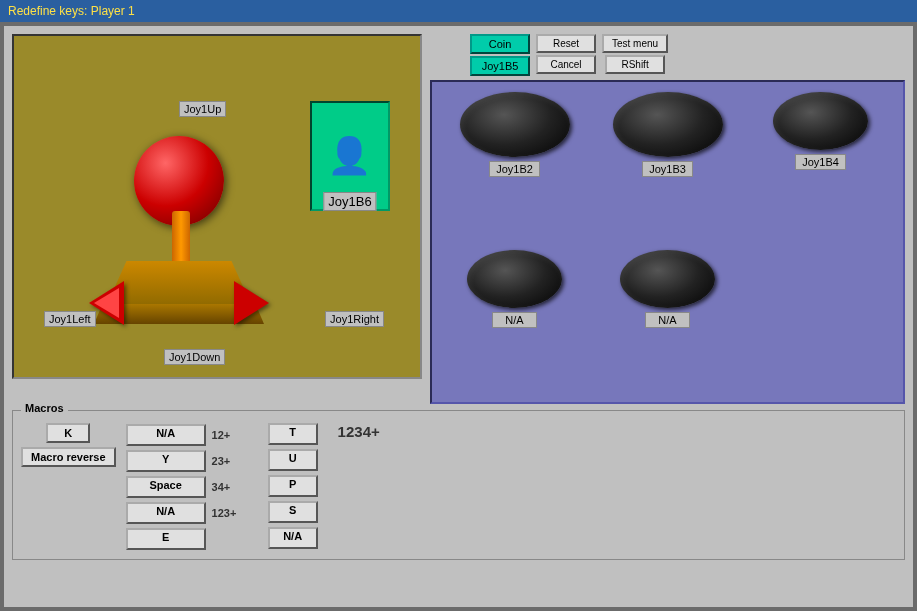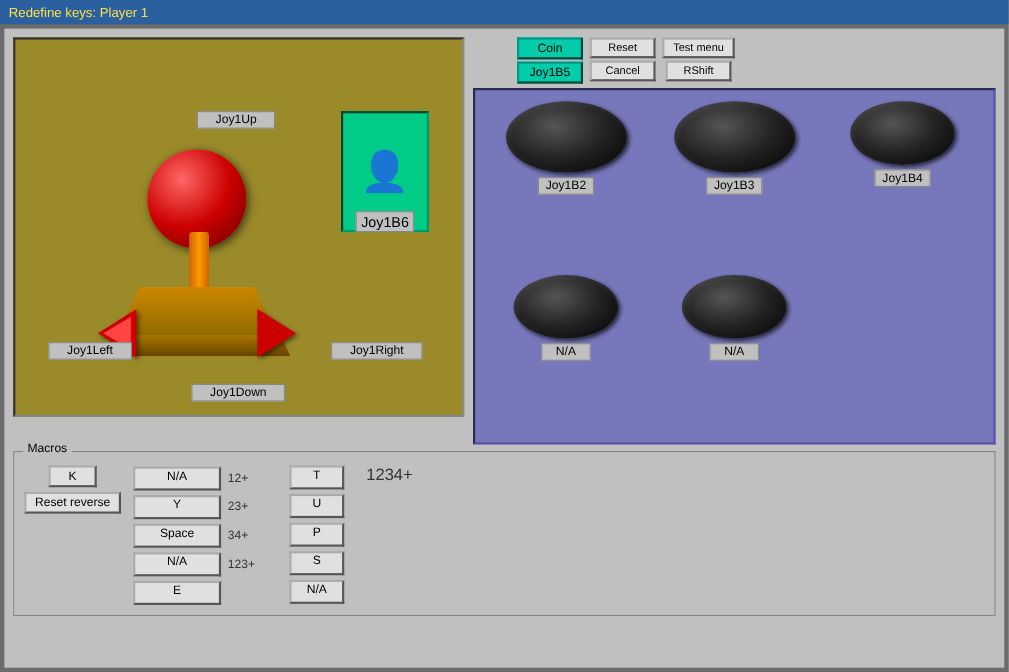--- a/index.html
+++ b/index.html
@@ -38,27 +38,27 @@
       width: 410px;
       min-width: 410px;
       height: 345px;
       position: relative;
       border: 2px inset #888;
     }
     .joy-label {
       position: absolute;
       background: #c0c0c0;
       border: 1px solid #888;
-      padding: 1px 16px;
+      padding: 1px 4px;
       font-size: 11px;
     }
     .joy-up { top: 65px; left: 165px; }
     .joy-left { bottom: 50px; left: 30px; }
     .joy-right { bottom: 50px; right: 36px; text-align: center; }
-    .joy-down { bottom: 12px; left: 160px; }
+    .joy-down { bottom: 12px; left: 150px; }
 
     
     .joystick-visual {
       position: absolute;
       top: 90px;
       left: 70px;
       width: 200px;
       height: 200px;
     }
     
@@ -247,20 +247,21 @@
       font-size: 11px;
     }
 
     
     .macros-section {
       border: 1px solid #888;
       padding: 8px;
       margin-top: 6px;
       position: relative;
       background: #c0c0c0;
+      font-weight: bold;
     }
     .macros-title {
       position: absolute;
       top: -9px;
       left: 8px;
       background: #c0c0c0;
       padding: 0 4px;
       font-size: 11px;
     }
     .macros-inner {
@@ -444,21 +445,21 @@
       </div>
     </div>
   </div>
 
   <div class="macros-section">
     <span class="macros-title">Macros</span>
     <div class="macros-inner">
 
       <div class="macro-k-area">
         <div class="macro-k-btn">K</div>
-        <div class="macro-reverse-btn">Reset reverse</div>
+        <div class="macro-reverse-btn">Macro reverse</div>
       </div>
 
       <div class="macro-keys-grid">
         <div class="macro-key-btn">N/A</div>
         <span class="macro-combo-label">12+</span>
 
         <div class="macro-key-btn">Y</div>
         <span class="macro-combo-label">23+</span>
 
         <div class="macro-key-btn">Space</div>

